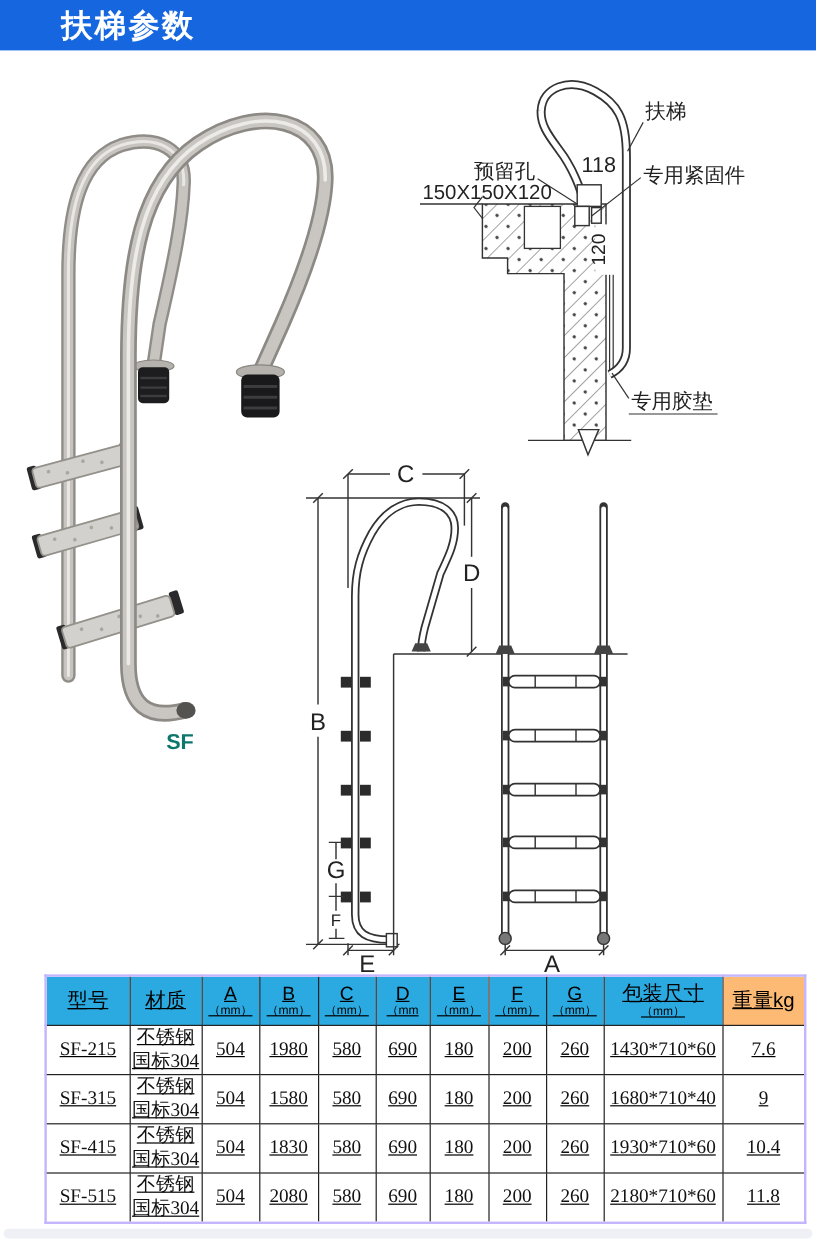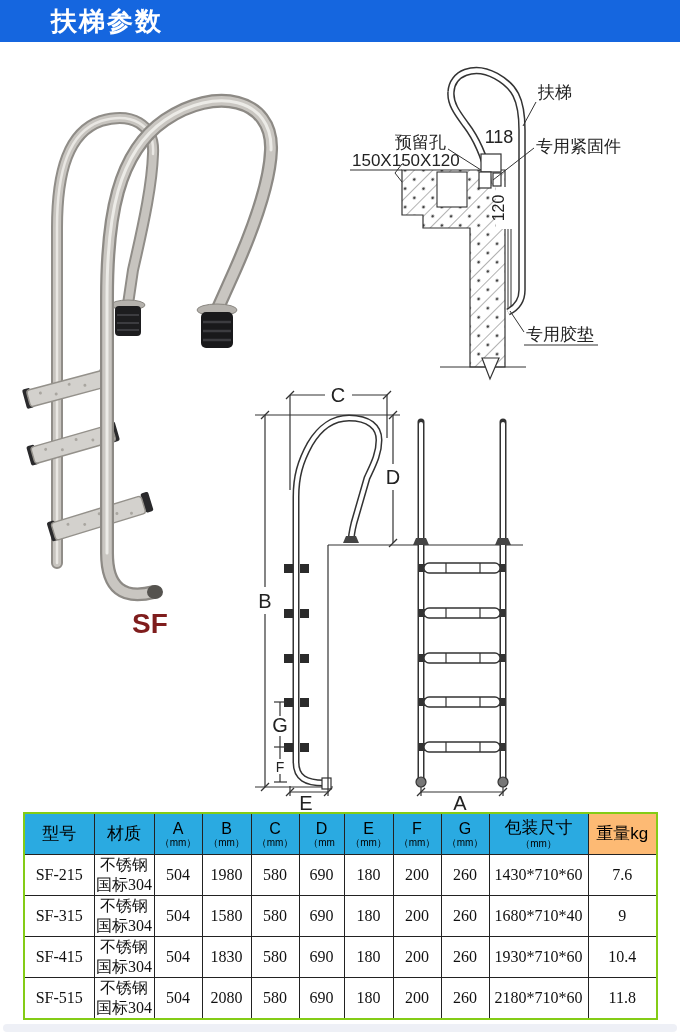--- a/index.html
+++ b/index.html
@@ -2,28 +2,28 @@
 <html><head>
 <meta charset="utf-8">
 <style>
   html,body{margin:0;padding:0;background:#fff;}
   .page{position:relative;width:680px;height:1033px;background:#fff;overflow:hidden;
         font-family:"Liberation Sans",sans-serif;}
   .topbar{position:absolute;left:0;top:0;width:680px;height:42px;background:#1566df;}
   .topbar .title{color:#fff;font-size:26px;font-weight:bold;line-height:42px;padding-left:10px;
         letter-spacing:2px;}
   .sf-label{position:absolute;left:112px;top:608px;width:76px;text-align:center;
-        font-size:28px;font-weight:bold;color:#7f1d1d;}
+        font-size:18px;font-weight:bold;color:#0f766e;}
   svg{position:absolute;}
   svg text{font-family:"Liberation Sans",sans-serif;fill:#222;}
   .diagram-label{font-size:17px;}
   .dim-label{font-size:20px;}
   .dim-label-small{font-size:14px;}
-  table.spec{position:absolute;left:23px;top:812px;width:633px;border-collapse:collapse;
-        table-layout:fixed;border:2px solid #84cc16;}
+  table.spec{position:absolute;left:37px;top:812px;width:633px;border-collapse:collapse;
+        table-layout:fixed;border:2px solid #c4b5fd;text-decoration:underline;}
   table.spec th,table.spec td{border:1px solid #222;text-align:center;vertical-align:middle;
         padding:0;overflow:hidden;}
   table.spec th{background:#2aaae1;font-weight:normal;height:40px;}
   table.spec td{height:40px;font-family:"Liberation Serif",serif;font-size:16px;color:#111;}
   .h-l1{font-size:17px;line-height:1.1;}
   .h-l1.letter{font-size:16px;}
   .h-l2{font-size:10px;line-height:1.1;}
   td.material{font-size:15px;line-height:1.25;white-space:pre-line;}
   .bottom-strip{position:absolute;left:3px;top:1024px;width:674px;height:8px;
         background:#eef0f6;border-radius:4px;}

